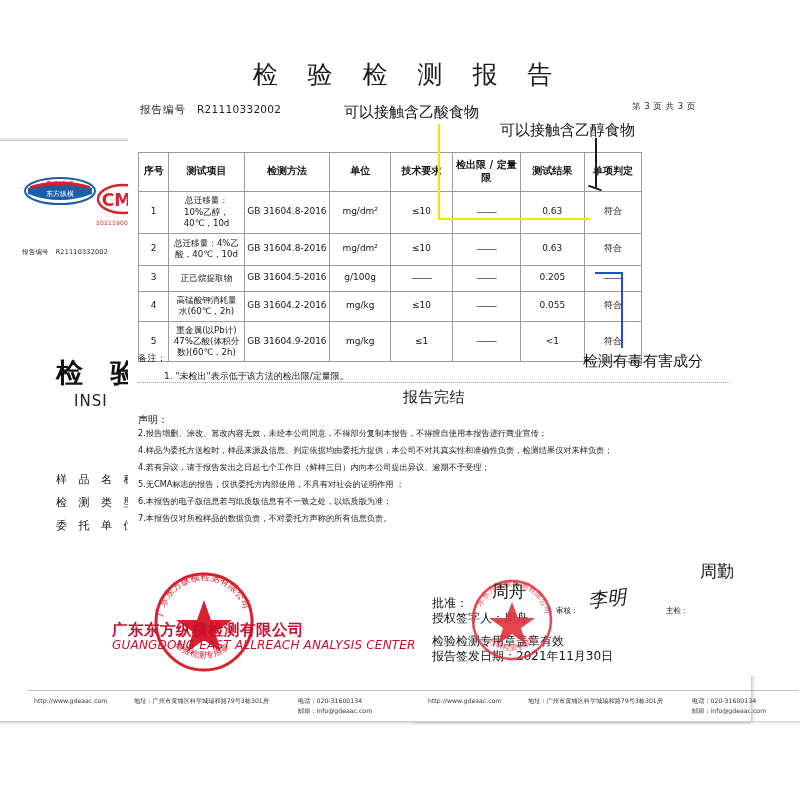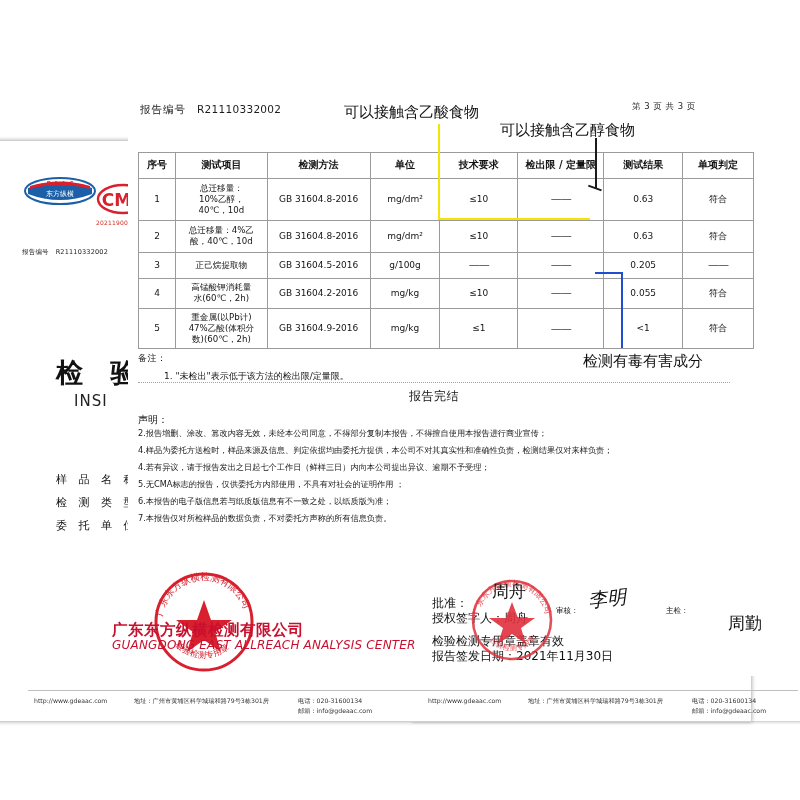--- a/index.html
+++ b/index.html
@@ -40,21 +40,21 @@
   }
   .rpt-no .lbl{letter-spacing:1px;}
   .page-ind{
     position:absolute;font-size:8.5px;color:#2a2a2a;letter-spacing:.5px;
   }
   #page-ind-front{left:632px;top:101px;}
   #page-ind-back{left:728px;top:233px;font-size:7px;color:#6a6a6a;}
 
   
   table.res{
-    position:absolute;left:138px;top:152px;width:616px;
+    position:absolute;left:138px;top:152px;width:504px;
     border-collapse:collapse;background:#fff;
     font-size:9px;color:#141414;
   }
   table.res th,table.res td{
     border:1px solid #9b9b9b;text-align:center;vertical-align:middle;
     padding:3px 2px;line-height:1.28;
   }
   table.res th{font-weight:600;font-size:10px;padding:6px 2px;}
   table.res td.item{font-size:8.6px;line-height:1.3;}
   .c-no{width:36px;}
@@ -70,21 +70,21 @@
   
   .remark-box{position:absolute;left:138px;top:352px;width:592px;font-size:9px;color:#151515;}
   .remark-t{letter-spacing:.5px;}
   .remark-1{margin:5px 0 0 26px;}
   .dotline{
     position:absolute;left:138px;top:382px;width:592px;
     border-top:1px dotted #a5a5a5;
   }
   .done{
     position:absolute;left:138px;top:388px;width:592px;text-align:center;
-    font-size:12px;color:#151515;letter-spacing:.5px;
+    font-size:15px;color:#151515;letter-spacing:.5px;
   }
   .decl-t{position:absolute;left:138px;top:413px;font-size:10px;color:#151515;}
   .decl{position:absolute;left:138px;top:429px;width:600px;font-size:8.2px;color:#1a1a1a;}
   .decl div{margin-bottom:7.4px;line-height:1.18;white-space:nowrap;}
 
   
   .anno{position:absolute;font-size:15px;color:#111;font-family:"DejaVu Serif","Liberation Serif",serif;white-space:nowrap;}
   #anno-acetic{left:344px;top:103px;}
   #anno-ethanol{left:500px;top:121px;font-family:Liberation Serif, serif;}
   #anno-toxic{left:583px;top:352px;}
@@ -114,21 +114,21 @@
 
   
   .sig-wrap{position:absolute;left:432px;top:596px;font-size:12px;color:#111;line-height:15px;}
   .sig-wrap div{white-space:nowrap;}
   #stamp-sig{position:absolute;left:470px;top:578px;width:84px;height:84px;}
   .sig-col{position:absolute;font-size:7.5px;color:#111;}
   #sig-review{left:556px;top:606px;}
   #sig-chief{left:666px;top:606px;}
   .hand{position:absolute;font-family:"DejaVu Serif","Liberation Serif",serif;color:#111;}
   #hand-review{left:588px;top:586px;font-size:19px;font-style:italic;transform:rotate(-6deg);}
-  #hand-chief{left:700px;top:612px;font-size:17px;margin-left:28px;}
+  #hand-chief{left:700px;top:560px;font-size:17px;}
   #hand-approve{left:492px;top:580px;font-size:17px;}
 
   
   .footer{position:absolute;font-size:6.2px;color:#333;}
   .footer .rule{border-top:1px solid #bfbfbf;position:absolute;}
   #foot-front{left:0;top:690px;width:750px;}
   #foot-back{left:412px;top:690px;width:388px;}
   .f-url{position:absolute;}
   .f-addr{position:absolute;}
   .f-tel{position:absolute;}
@@ -198,20 +198,21 @@
     </svg>
   </div>
   <div id="cma-code">202119001234</div>
   <div id="rpt-no-left">
     <span>报告编号</span>
     &nbsp;&nbsp;<span>R21110332002</span>
   </div>
 
   <div class="sheet" id="page-top"></div>
 
+  <div class="rpt-title">检 验 检 测 报 告</div>
 
   <div class="rpt-no">
     <span class="lbl">报告编号</span>
     &nbsp;&nbsp;<span>R21110332002</span>
   </div>
 
   <div class="page-ind" id="page-ind-front">第 3 页  共 3 页</div>
 
   <table class="res">
     <thead>

